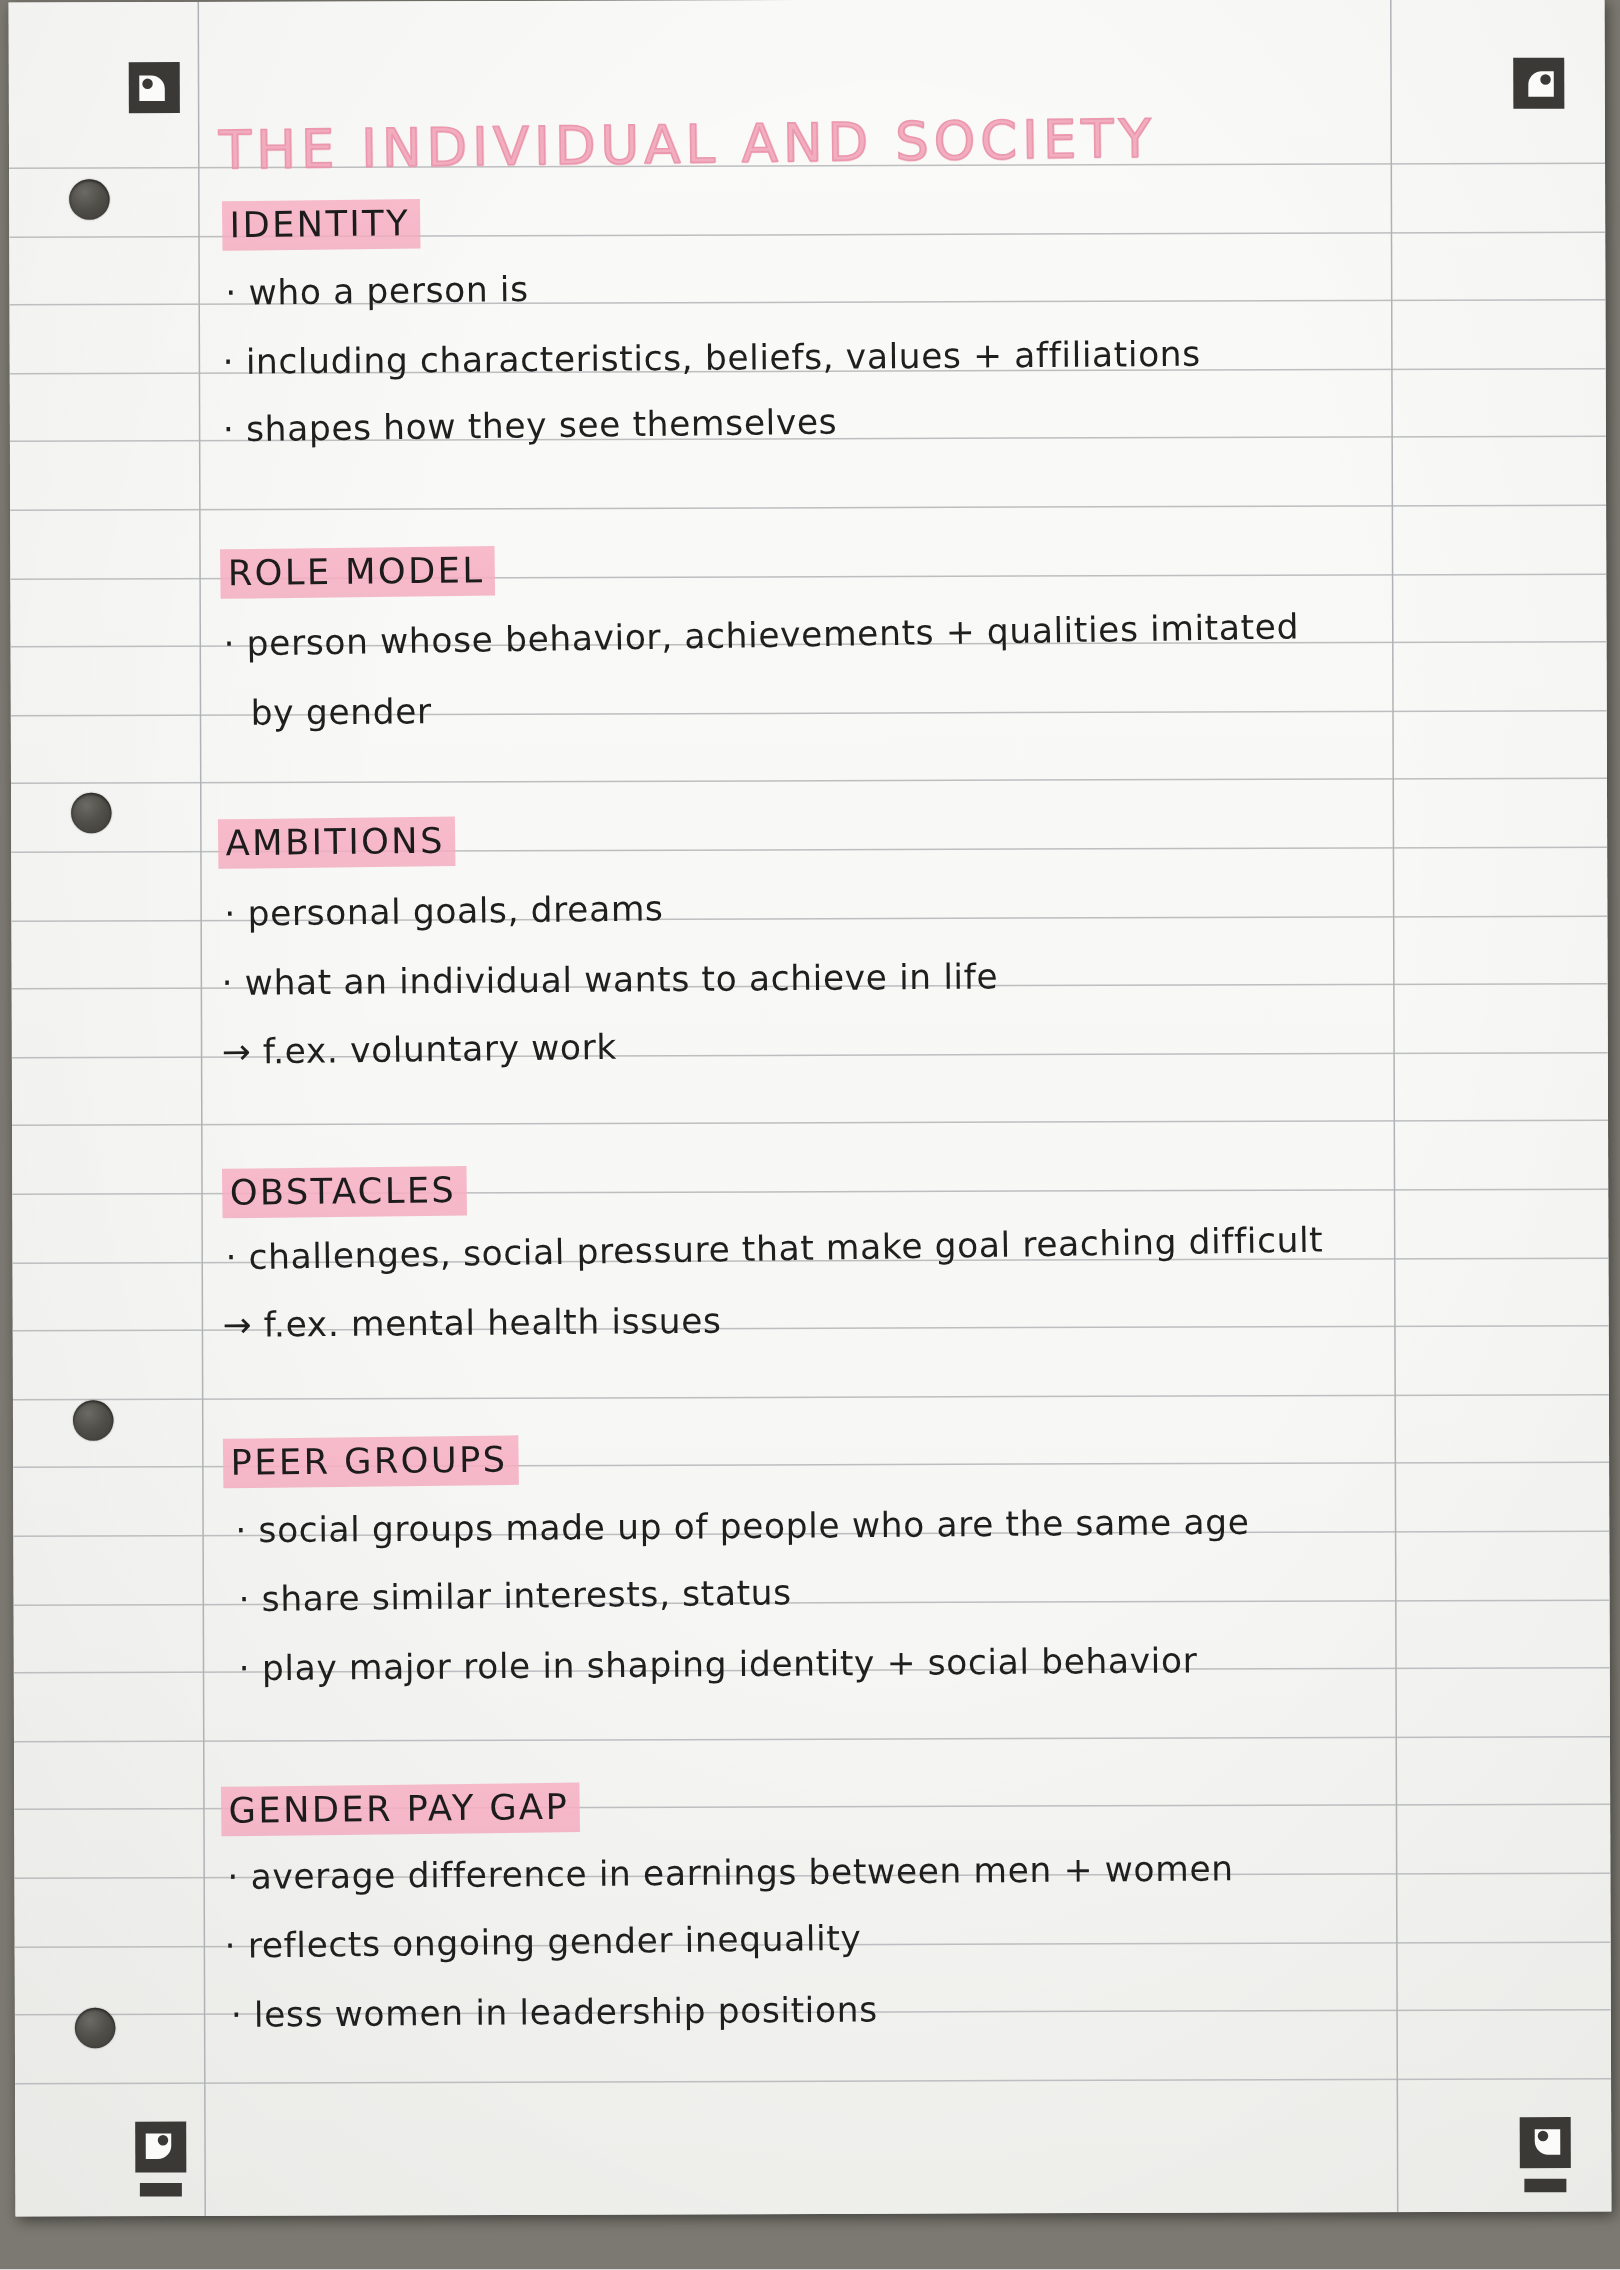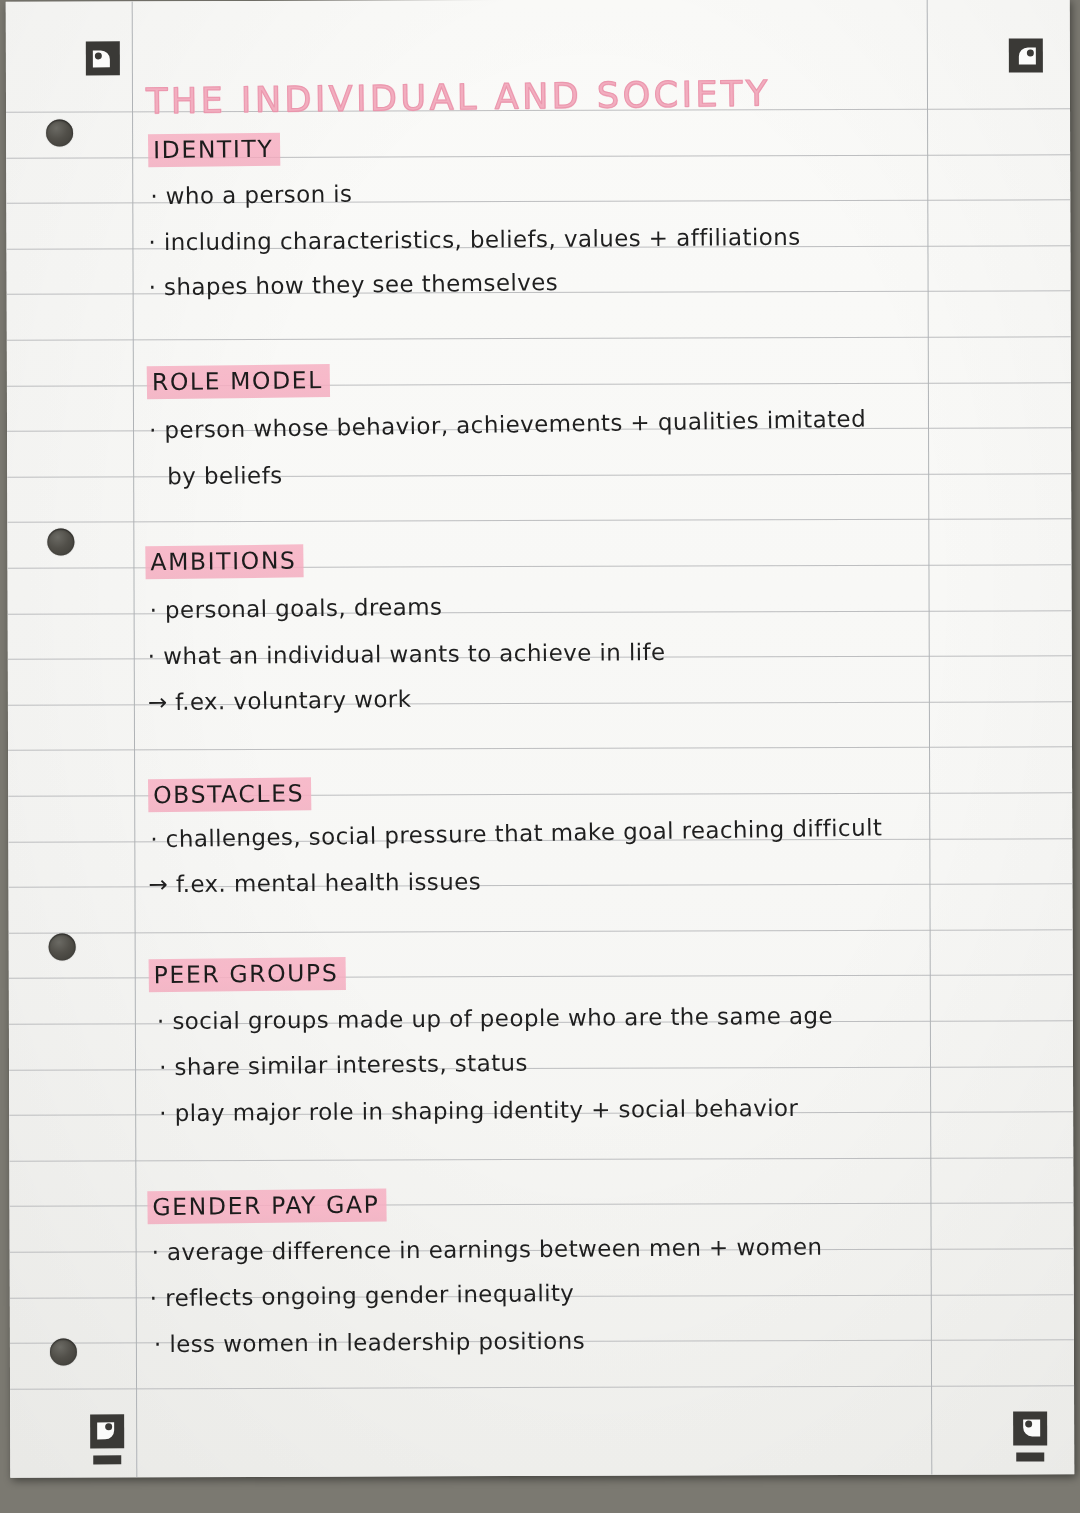--- a/index.html
+++ b/index.html
@@ -219,21 +219,21 @@
 
     <div class="title" style="left:140px; top:80px;">THE INDIVIDUAL AND SOCIETY</div>
 
     <div class="subhead" style="left:142px; top:133px;">IDENTITY</div>
     <div class="hand body-line i1" style="left:144px; top:182px;">· who a person is</div>
     <div class="hand body-line i2" style="left:142px; top:228px;">· including characteristics, beliefs, values + affiliations</div>
     <div class="hand body-line i1" style="left:142px; top:273px;">· shapes how they see themselves</div>
 
     <div class="subhead" style="left:140px; top:365px;">ROLE MODEL</div>
     <div class="hand body-line i3" style="left:142px; top:416px;">· person whose behavior, achievements + qualities imitated</div>
-    <div class="hand body-line i2" style="left:160px; top:462px;">by beliefs</div>
+    <div class="hand body-line i2" style="left:160px; top:462px;">by gender</div>
 
     <div class="subhead" style="left:138px; top:545px;">AMBITIONS</div>
     <div class="hand body-line i1" style="left:142px; top:596px;">· personal goals, dreams</div>
     <div class="hand body-line i2" style="left:140px; top:642px;">· what an individual wants to achieve in life</div>
     <div class="hand body-line i1" style="left:140px; top:688px;">→ f.ex. voluntary work</div>
 
     <div class="subhead" style="left:140px; top:778px;">OBSTACLES</div>
     <div class="hand body-line i3" style="left:142px; top:825px;">· challenges, social pressure that make goal reaching difficult</div>
     <div class="hand body-line i2" style="left:140px; top:870px;">→ f.ex. mental health issues</div>
 

